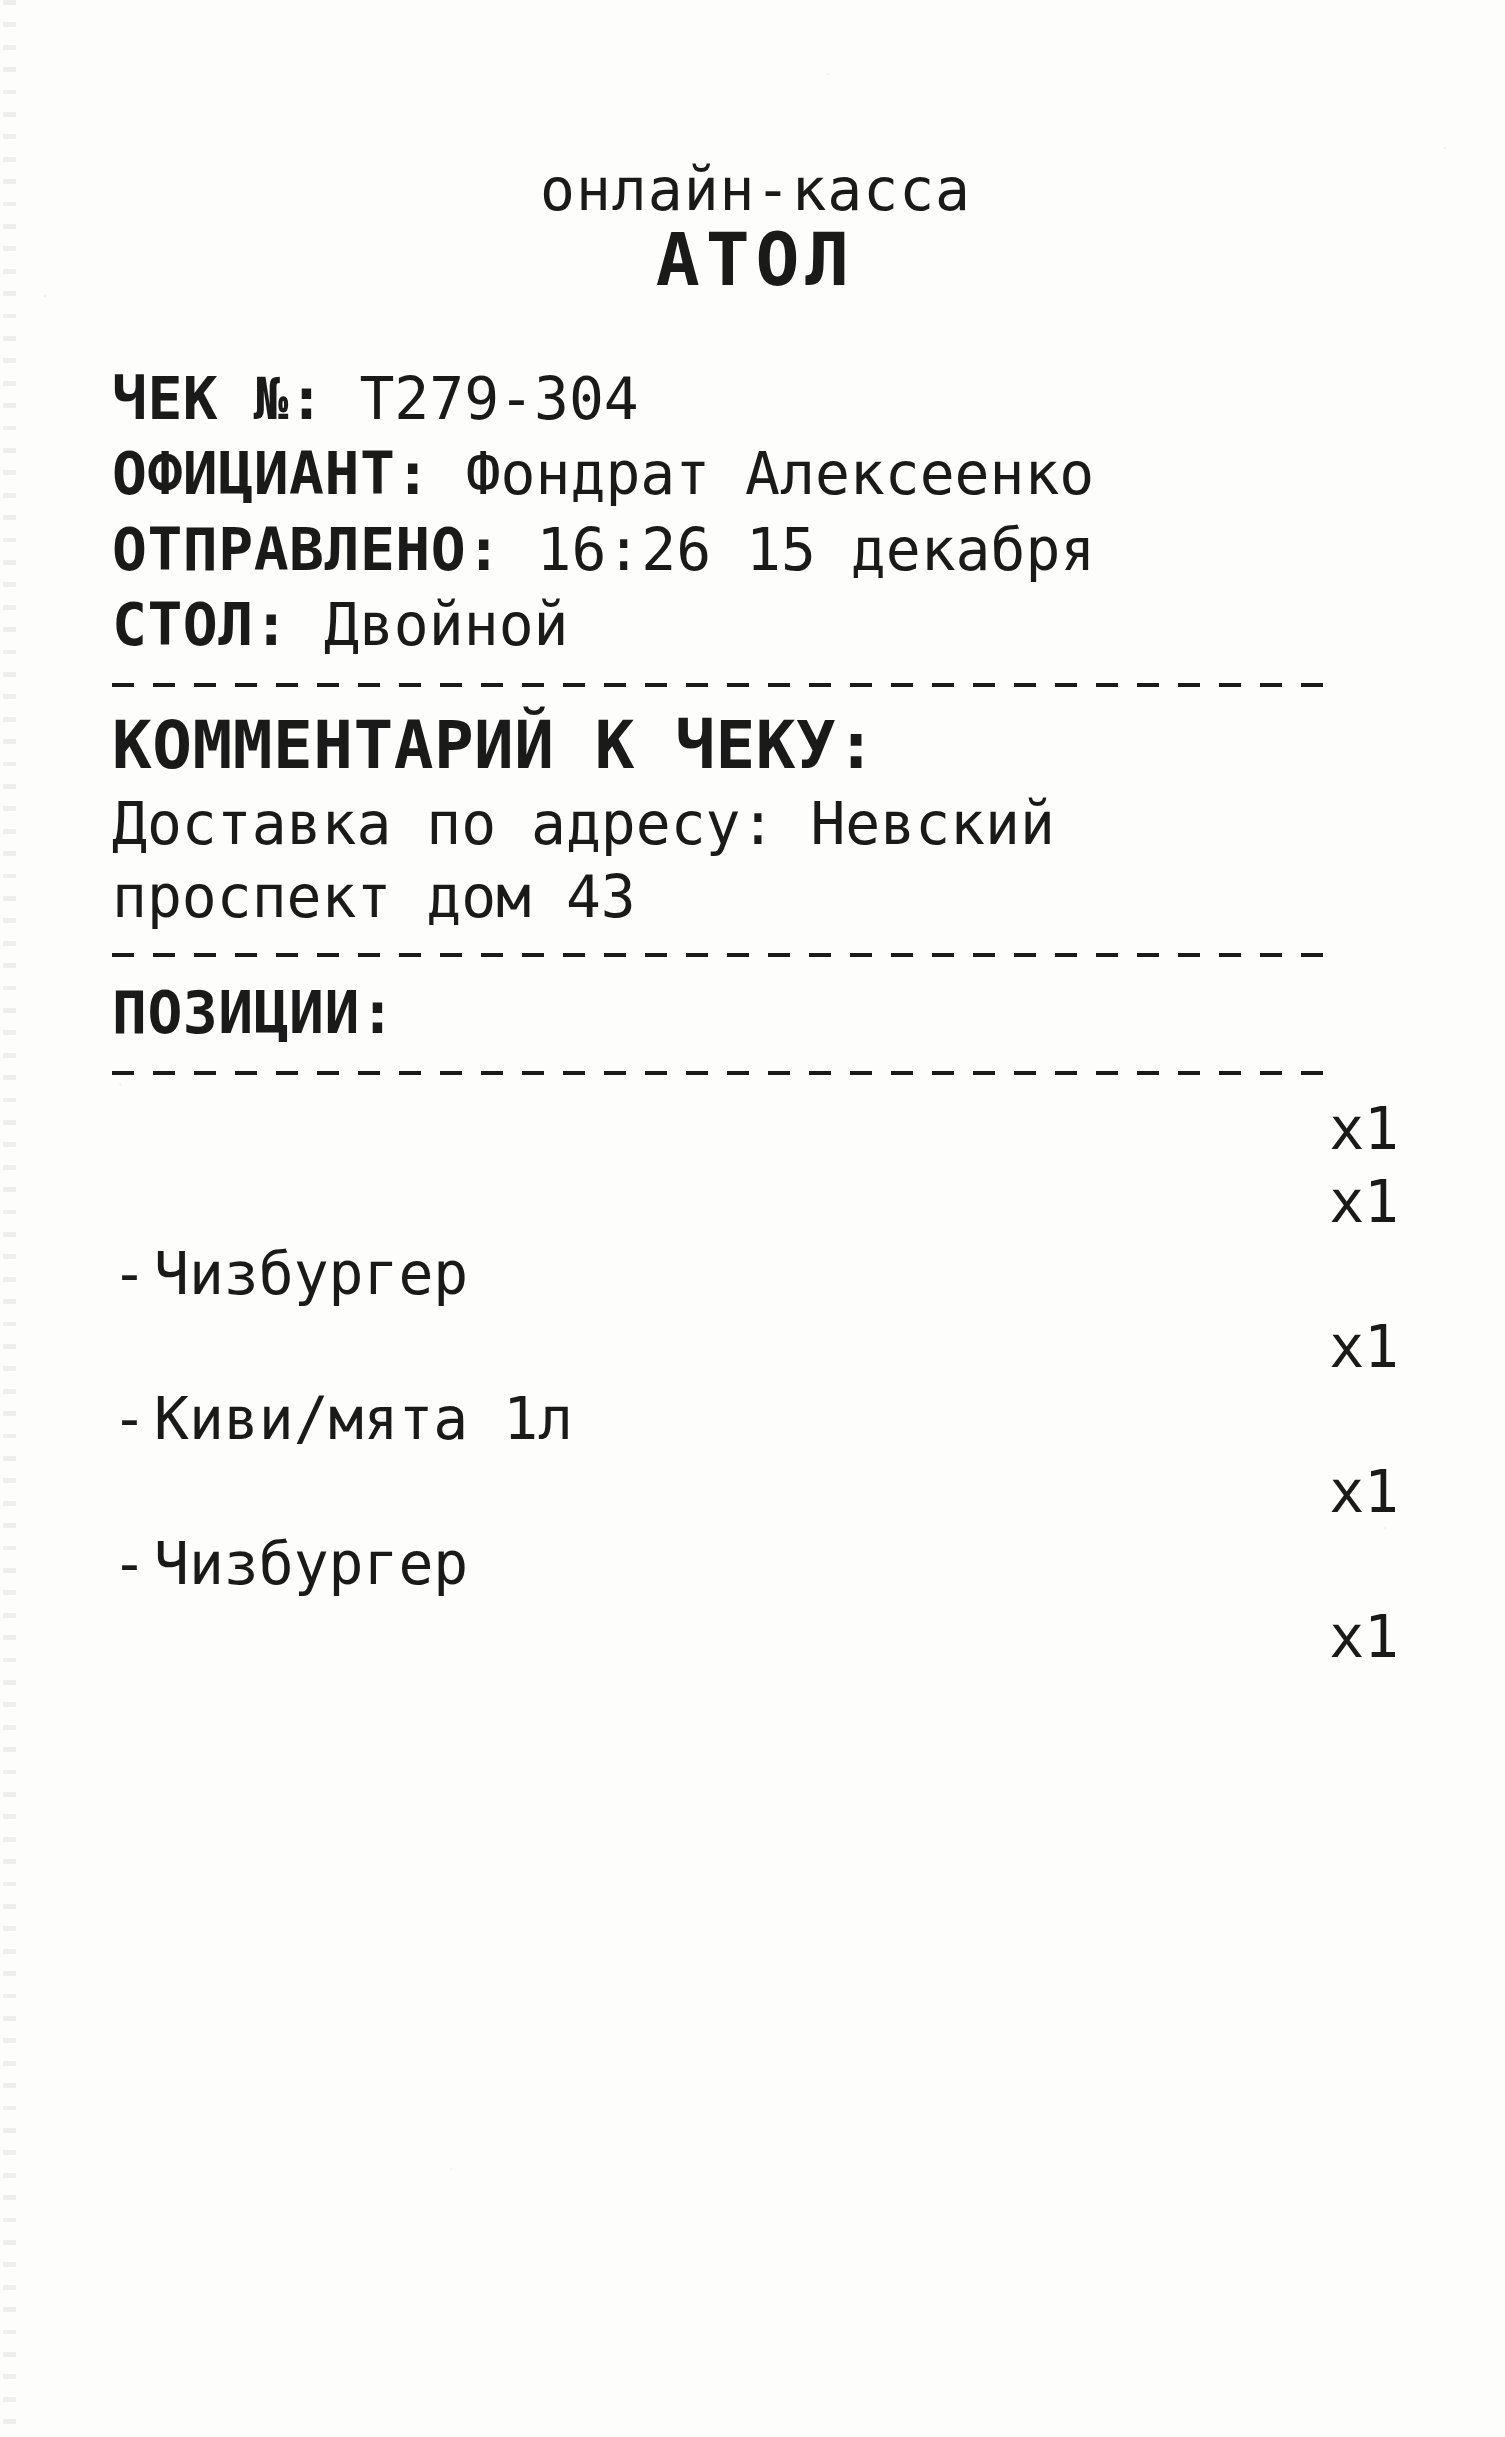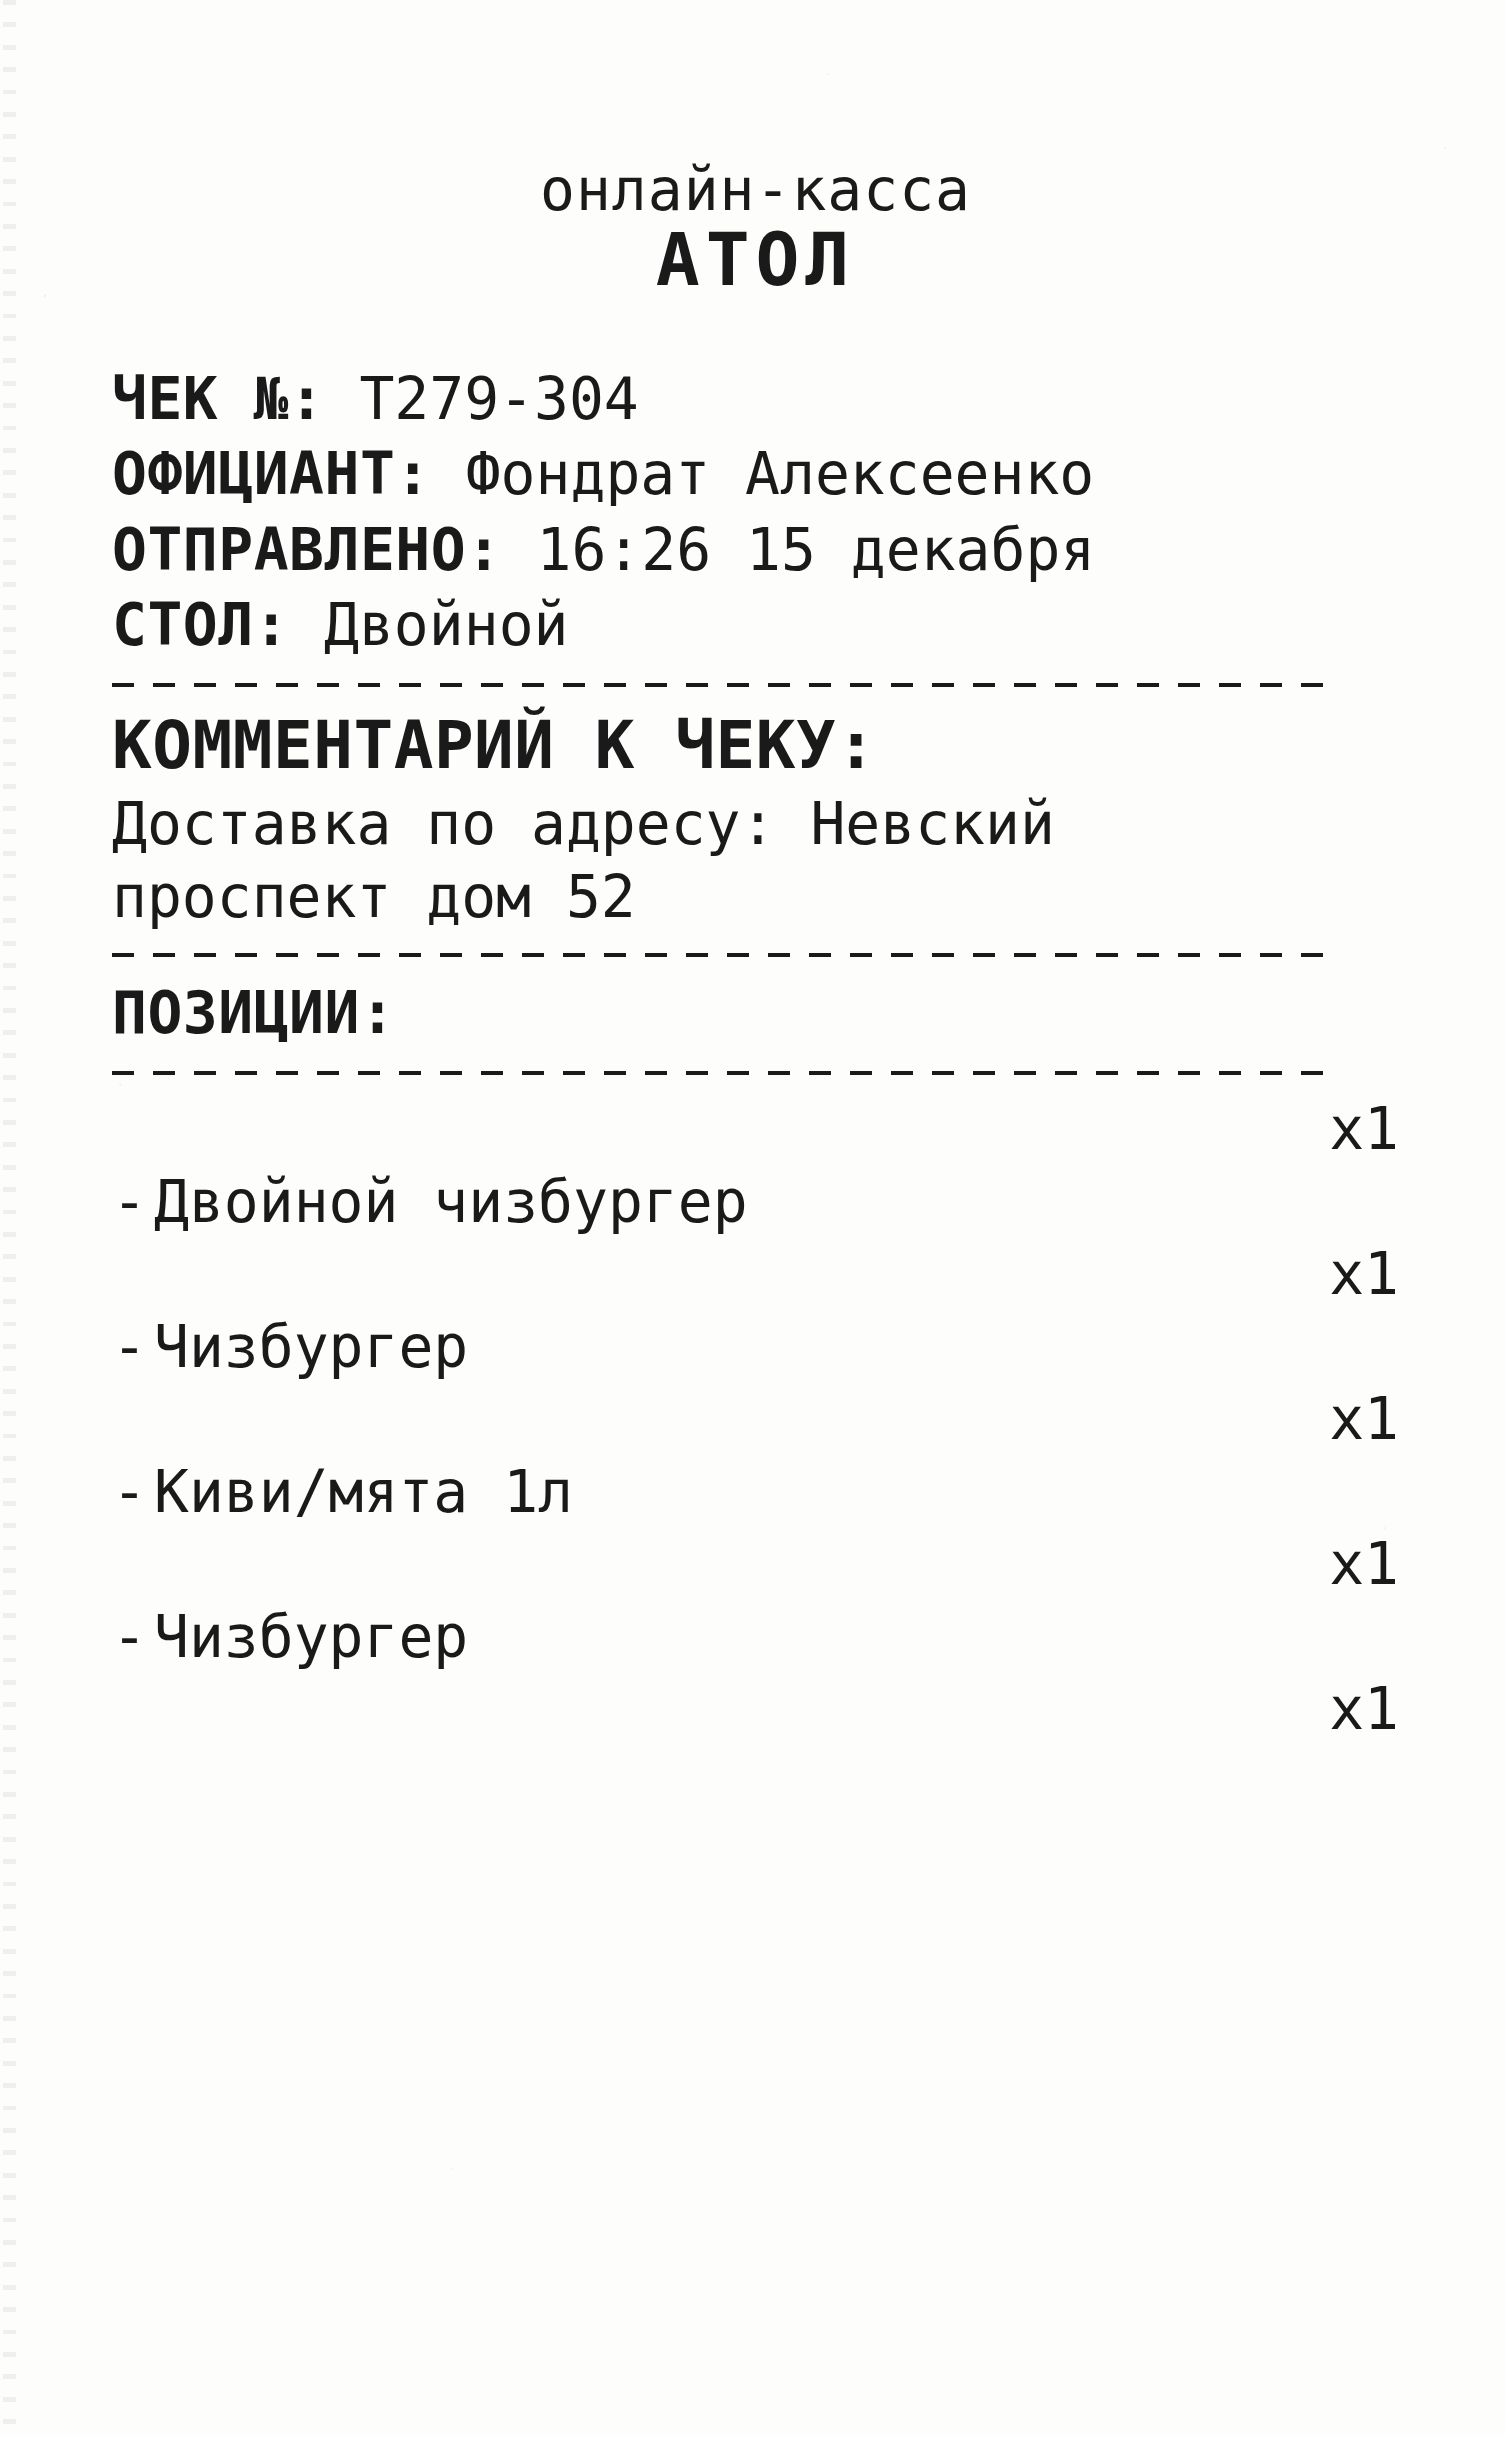--- a/index.html
+++ b/index.html
@@ -198,39 +198,36 @@
       <div class="meta-row">
         <span class="meta-label">СТОЛ:</span>
         <span class="meta-value">Двойной</span>
       </div>
     </div>
 
     <div class="divider"></div>
 
     <div>
       <div class="comment-title">КОММЕНТАРИЙ К ЧЕКУ:</div>
-      <div class="comment-text">Доставка по адресу: Невский проспект дом 52</div>
+      <div class="comment-text">Доставка по адресу: Невский проспект дом 43</div>
     </div>
 
     <div class="divider"></div>
 
     <div class="items-title">ПОЗИЦИИ:</div>
 
     <div class="divider"></div>
 
     <div class="items-list">
 
       <div class="item">
         <div class="item-qty">x1</div>
       </div>
 
       <div class="item">
-        <div class="item-name">
-          <span class="item-dash">-</span><span>Двойной чизбургер</span>
-        </div>
         <div class="item-qty">x1</div>
       </div>
 
       <div class="item">
         <div class="item-name">
           <span class="item-dash">-</span><span>Чизбургер</span>
         </div>
         <div class="item-qty">x1</div>
       </div>
 

